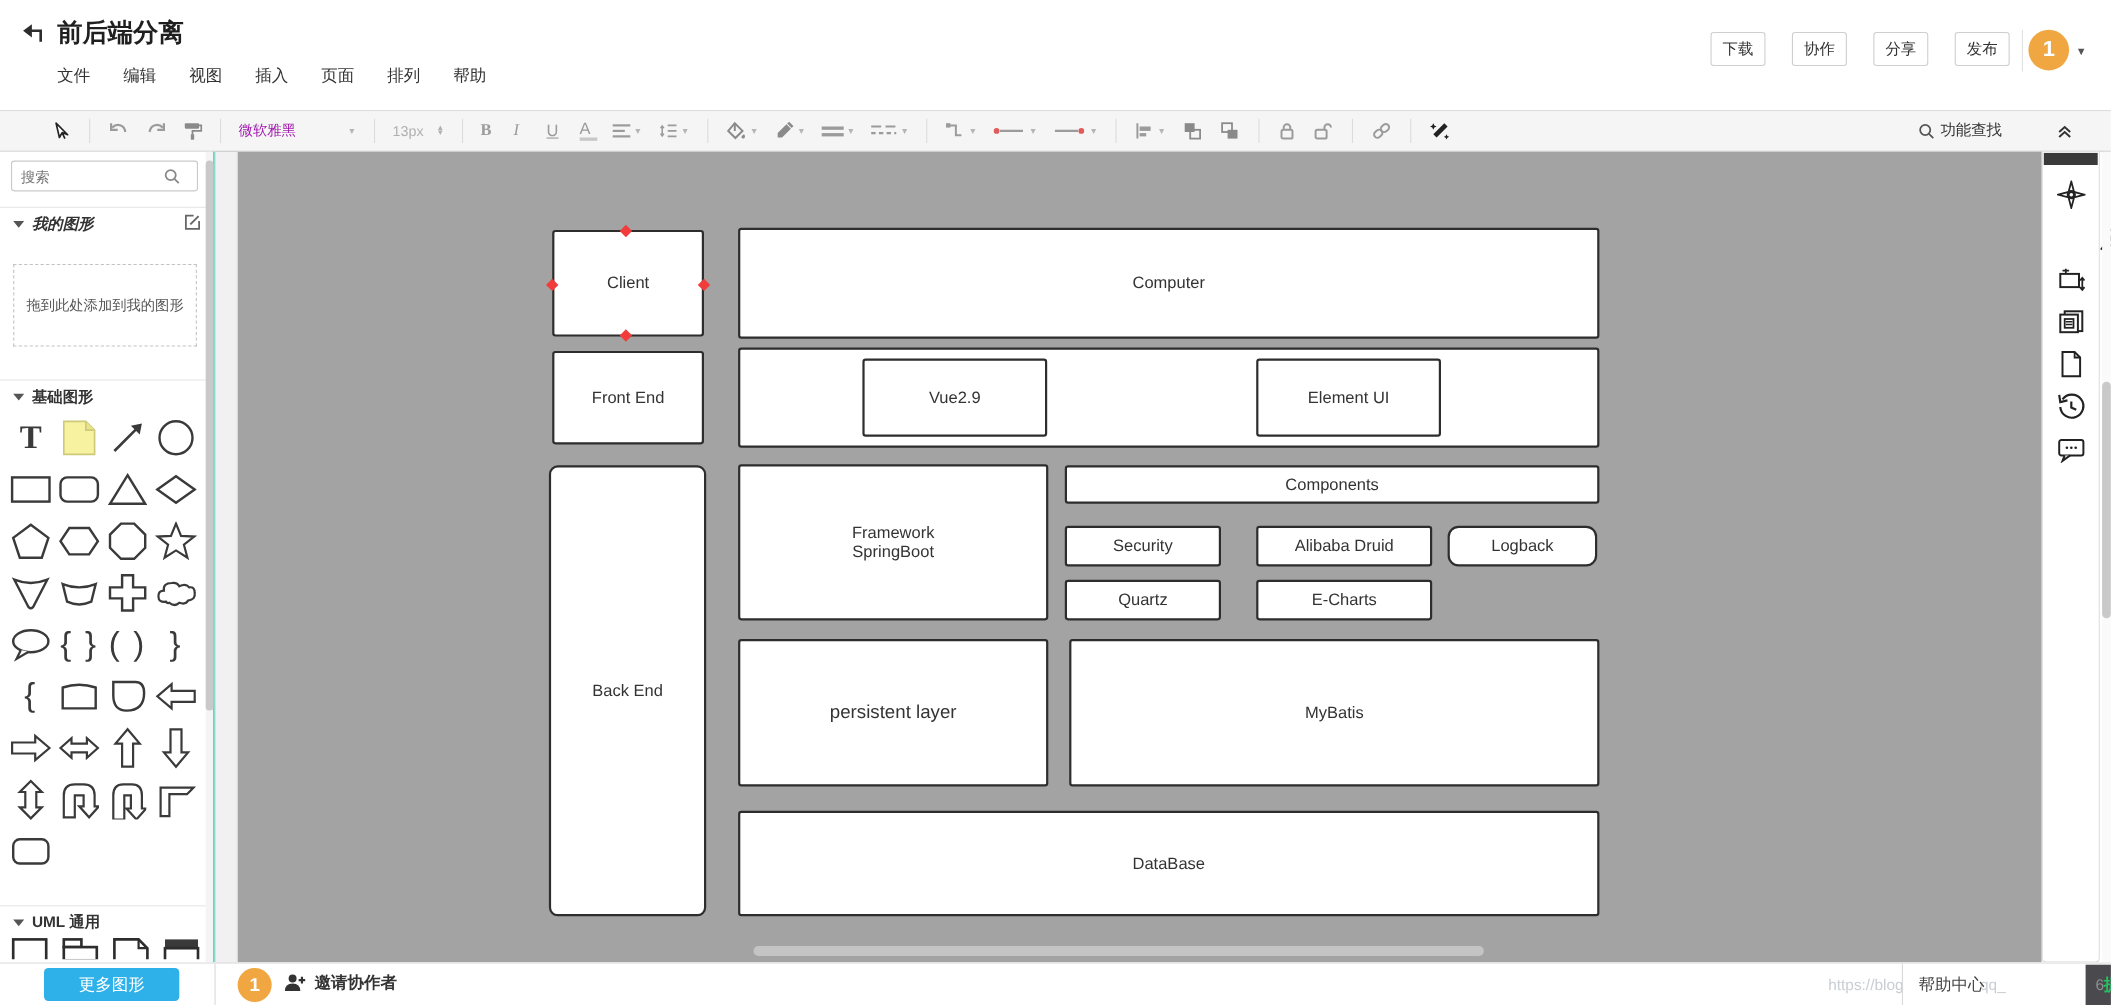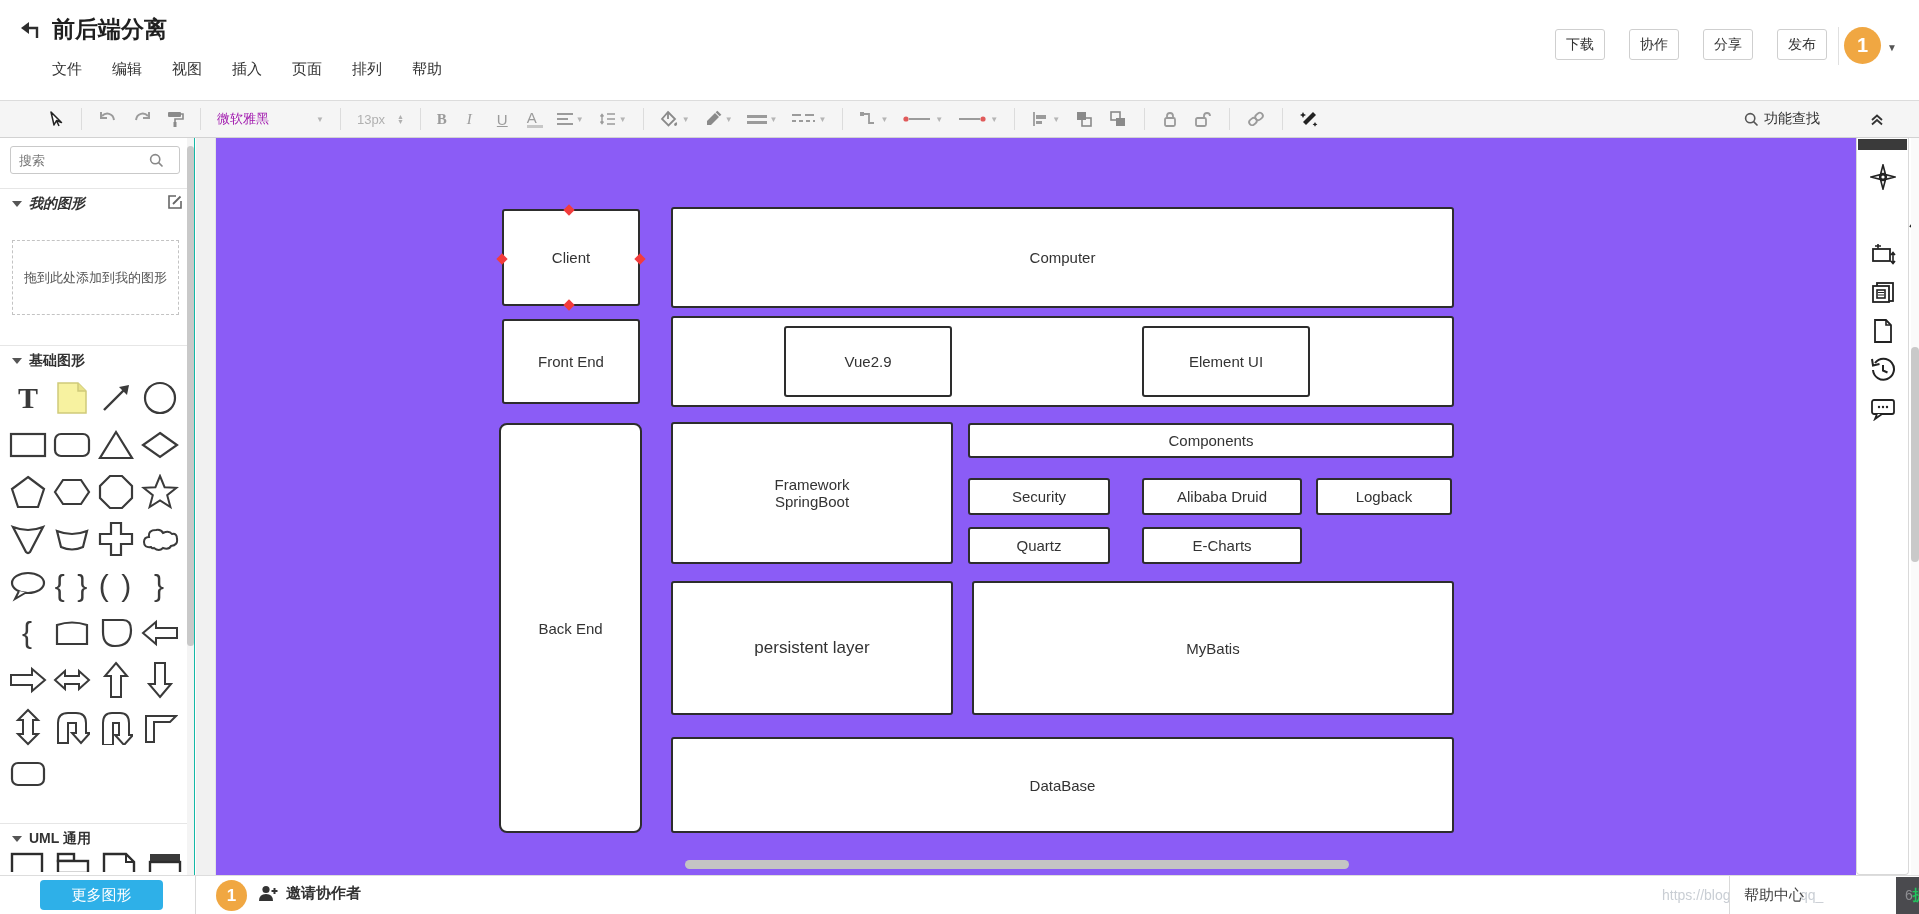--- a/index.html
+++ b/index.html
@@ -60,21 +60,21 @@
   .shape-grid { position:absolute; left:6px; top:240px; width:176px; display:grid;
                 grid-template-columns:repeat(4,1fr); row-gap:7px; }
   .cell { height:40px; display:flex; align-items:center; justify-content:center; }
   .glyph { font-size:30px; font-weight:300; color:#3a3a3a; letter-spacing:2px; }
   .text-t { font-size:30px; font-weight:bold; font-family:"Liberation Serif",serif; color:#3a3a3a; }
   .uml-partial { position:absolute; left:10px; top:712px; display:flex; gap:12px; }
   .side-scroll { position:absolute; left:187px; top:138px; width:7px; height:737px; background:#f4f4f4; }
   .side-scroll .thumb { position:absolute; left:0; top:8px; width:7px; height:500px; background:#c9c9c9; border-radius:4px; }
 
   
-  .canvas { position:absolute; left:196px; top:138px; width:1660px; height:737px; background:#8b5cf6; overflow:hidden; }
+  .canvas { position:absolute; left:196px; top:138px; width:1660px; height:737px; background:#a3a3a3; overflow:hidden; }
   .canvas-gutter { position:absolute; left:0; top:0; width:20px; height:737px; background:#f1f1f1; border-right:1px solid #e4e4e4; }
   .node { position:absolute; background:#fff; border:2px solid #2d2d2d; border-radius:3px;
           display:flex; align-items:center; justify-content:center; text-align:center;
           font-size:15px; color:#333; white-space:pre-line; }
   .node.rounded { border-radius:8px; }
   .node.big { font-size:17px; }
   .handle { position:absolute; width:8px; height:8px; background:#f23c3c; transform:rotate(45deg); }
   .h-scroll { position:absolute; left:489px; top:722px; width:664px; height:9px; background:#c4c4c4; border-radius:5px; }
 
   
@@ -552,21 +552,21 @@
     <div class="node" style="left:306px;top:181px;width:138px;height:85px;"><span>Front End</span></div>
     <div class="node" style="left:475px;top:178px;width:783px;height:91px;"></div>
     <div class="node" style="left:588px;top:188px;width:168px;height:71px;"><span>Vue2.9</span></div>
     <div class="node" style="left:946px;top:188px;width:168px;height:71px;"><span>Element UI</span></div>
     <div class="node" style="left:475px;top:284px;width:282px;height:142px;"><span>Framework
 SpringBoot</span></div>
     <div class="node rounded" style="left:303px;top:285px;width:143px;height:410px;"><span>Back End</span></div>
     <div class="node" style="left:772px;top:285px;width:486px;height:35px;"><span>Components</span></div>
     <div class="node" style="left:772px;top:340px;width:142px;height:37px;"><span>Security</span></div>
     <div class="node" style="left:946px;top:340px;width:160px;height:37px;"><span>Alibaba Druid</span></div>
-    <div class="node" style="left:1120px;top:340px;width:136px;height:37px;"><span>Logback</span></div>
+    <div class="node" style="left:1120px;top:340px;width:136px;height:37px;border-radius:10px;"><span>Logback</span></div>
     <div class="node" style="left:772px;top:389px;width:142px;height:37px;"><span>Quartz</span></div>
     <div class="node" style="left:946px;top:389px;width:160px;height:37px;text-align:center;"><span>E-Charts</span></div>
     <div class="node big" style="left:475px;top:443px;width:282px;height:134px;"><span>persistent layer</span></div>
     <div class="node" style="left:776px;top:443px;width:482px;height:134px;"><span>MyBatis</span></div>
     <div class="node" style="left:475px;top:599px;width:783px;height:96px;"><span>DataBase</span></div>
 
     <div class="h-scroll"></div>
   </div>
 
   <div class="rightpanel">

